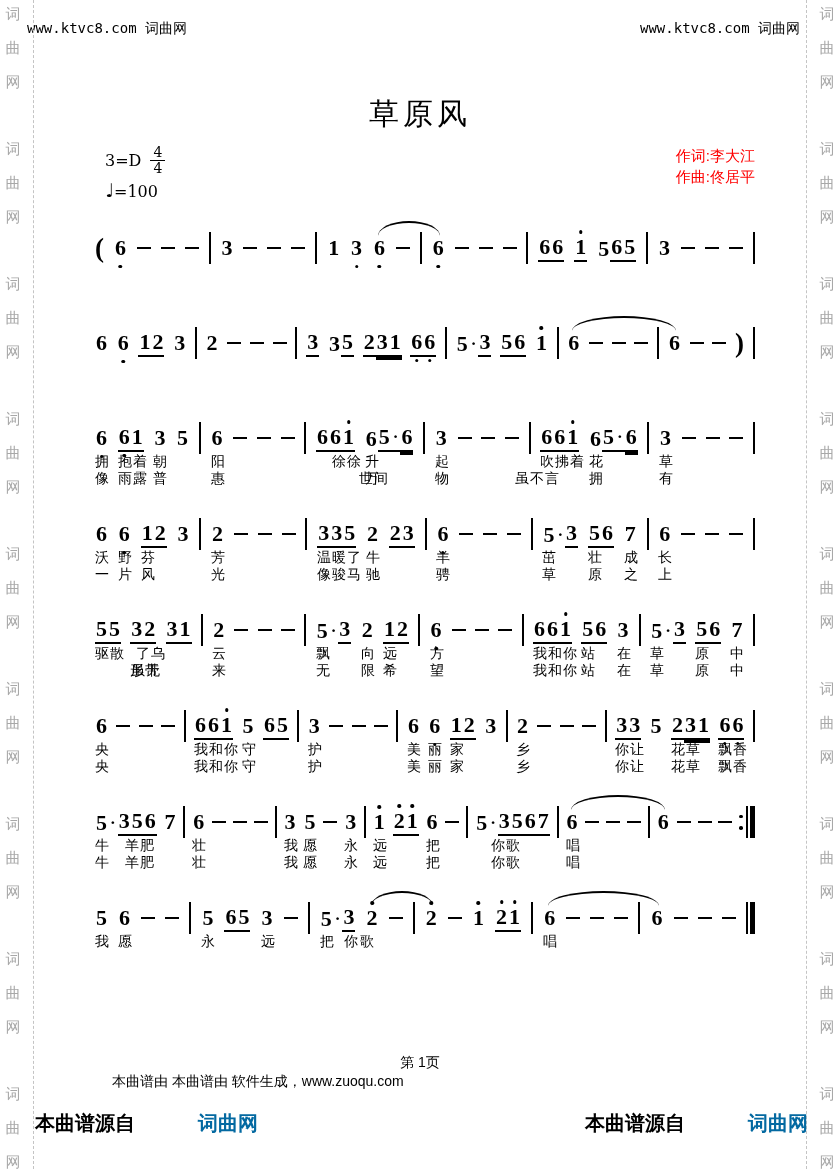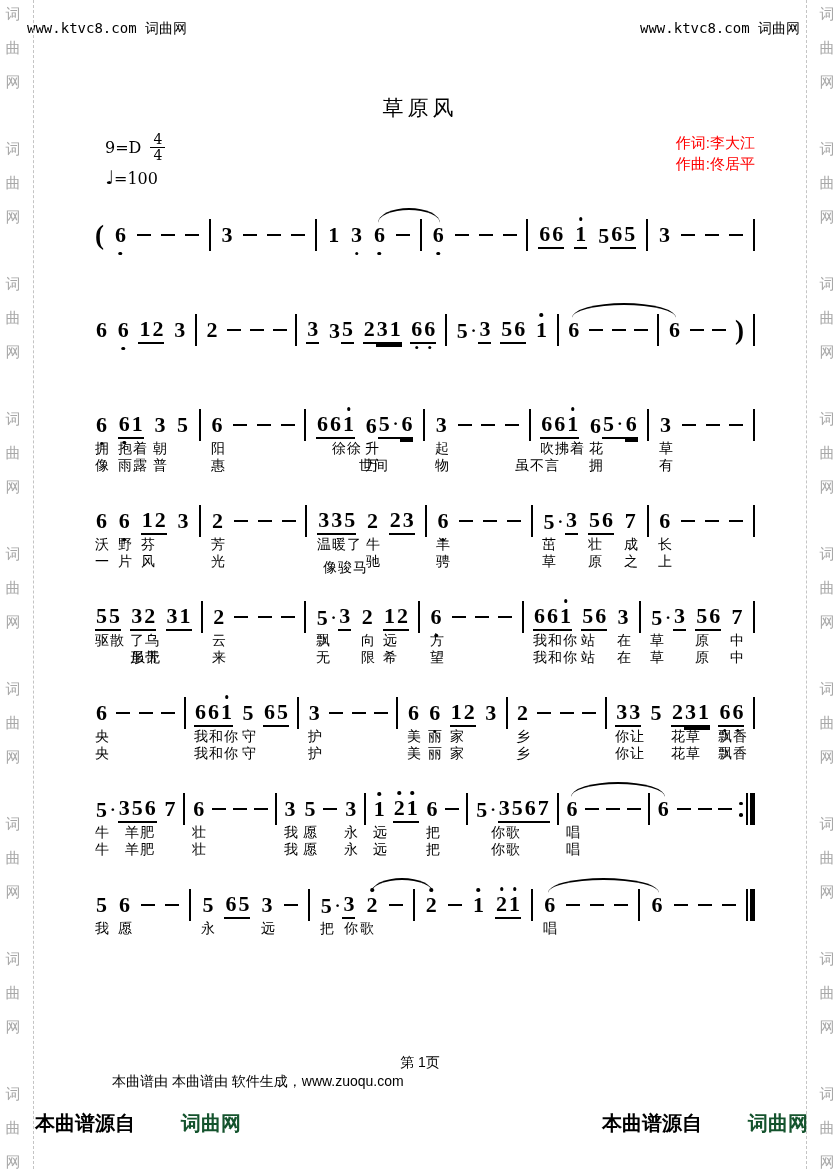--- a/index.html
+++ b/index.html
@@ -18,21 +18,21 @@
   .wm-line{position:absolute;top:0;bottom:0;width:0;border-left:1px dashed #c4c4c4;}
   .wm-line.left{left:33px}
   .wm-line.right{right:33px}
 
   
   .header{display:flex;justify-content:space-between;
     padding:20px 40px 0 27px;font-family:"DejaVu Sans Mono",monospace;font-size:14px;}
 
   
   .title{margin-top:56px;text-align:center;font-family:"Liberation Serif",serif;
-    font-size:21px;letter-spacing:4px;}
+    font-size:30px;letter-spacing:4px;}
   .meta-row{position:relative;margin:10px 85px 0 95px;height:64px;}
   .key-block{position:absolute;left:10px;top:0;font-family:"DejaVu Serif",serif;font-size:16px;}
   .key-line{display:flex;align-items:center;}
   .frac{display:inline-block;text-align:center;margin-left:9px;font-size:14px;line-height:1.1;}
   .frac .top{display:block;border-bottom:1px solid #000;padding:0 3px;}
   .frac .bot{display:block;}
   .tempo{margin-top:2px;font-size:16px;}
   .tempo .note{font-size:19px;}
   .credits{position:absolute;right:0;top:0;color:#ff0000;font-size:15px;line-height:1.4;text-align:left;}
 
@@ -61,21 +61,21 @@
   .bar-repeat .rd{display:inline-flex;flex-direction:column;justify-content:center;margin-right:3px;}
   .bar-repeat .rd i{display:block;width:3.5px;height:3.5px;border-radius:50%;background:#000;margin:4px 0;}
   .slur{position:absolute;height:13px;border-top:2px solid #000;
     border-radius:50% 50% 0 0 / 100% 100% 0 0;}
   .lyric-row{position:relative;height:17px;font-size:14px;}
   .lyric{position:absolute;top:0;white-space:nowrap;letter-spacing:1px;}
   .page-num{position:absolute;left:0;right:0;top:1054px;text-align:center;font-size:14px;}
   .gen-note{position:absolute;left:112px;top:1073px;font-size:14px;}
   .footer-bar{position:absolute;top:1110px;left:35px;right:32px;display:flex;
     justify-content:space-between;font-weight:bold;font-size:20px;}
-  .footer-side .brand{color:#14532d;margin-left:46px;font-family:Liberation Mono, monospace;}
+  .footer-side .brand{color:#0369a1;margin-left:63px;font-family:Liberation Mono, monospace;}
 </style>
 </head>
 <body>
 
 <div class="wm-line left"></div>
 <div class="wm-line right"></div>
 <div class="wm-col left">
     <span class="wm-char">词</span>
     <span class="wm-char">曲</span>
     <span class="wm-char">网</span>
@@ -153,21 +153,21 @@
 <div class="header">
   <span>www.ktvc8.com 词曲网</span>
   <span>www.ktvc8.com 词曲网</span>
 </div>
 
 <div class="title">草原风</div>
 
 <div class="meta-row">
   <div class="key-block">
     <span class="key-line">
-      <span>9=D</span>
+      <span>3=D</span>
       <span class="frac">
         <span class="top">4</span>
         <span class="bot">4</span>
       </span>
     </span>
     <div class="tempo">
       <span class="note">♩</span><span>=100</span>
     </div>
   </div>
   <div class="credits">
@@ -467,21 +467,21 @@
         <span class="lyric" style="left: 447px;">茁</span>
         <span class="lyric" style="left: 493px;">壮</span>
         <span class="lyric" style="left: 529px;">成</span>
         <span class="lyric" style="left: 563px;">长</span>
       </div>
       <div class="lyric-row">
         <span class="lyric" style="left: 0px;">一</span>
         <span class="lyric" style="left: 23px;">片</span>
         <span class="lyric" style="left: 46px;">风</span>
         <span class="lyric" style="left: 116px;">光</span>
-        <span class="lyric" style="left: 228px; margin-top: 6px;">像骏马</span>
+        <span class="lyric" style="left: 222px;">像骏马</span>
         <span class="lyric" style="left: 271px;">驰</span>
         <span class="lyric" style="left: 341px;">骋</span>
         <span class="lyric" style="left: 447px;">草</span>
         <span class="lyric" style="left: 493px;">原</span>
         <span class="lyric" style="left: 529px;">之</span>
         <span class="lyric" style="left: 563px;">上</span>
       </div>
     </div>
     <div class="system s-lyr">
       <div class="music-line">
@@ -547,21 +547,21 @@
           <span class="g u1">5</span>
           <span class="g u1">6</span>
         </span>
         <span class="tok">
           <span class="g">7</span>
         </span>
         <span class="tok bar"></span>
       </div>
       <div class="lyric-row">
         <span class="lyric" style="left: 0px;">驱散</span>
-        <span class="lyric" style="left: 35px;">了乌</span>
+        <span class="lyric" style="left: 41px;">了乌</span>
         <span class="lyric" style="left: 117px;">云</span>
         <span class="lyric" style="left: 221px;">飘</span>
         <span class="lyric" style="left: 266px;">向</span>
         <span class="lyric" style="left: 288px;">远</span>
         <span class="lyric" style="left: 335px;">方</span>
         <span class="lyric" style="left: 438px;">我和你</span>
         <span class="lyric" style="left: 486px;">站</span>
         <span class="lyric" style="left: 522px;">在</span>
         <span class="lyric" style="left: 555px;">草</span>
         <span class="lyric" style="left: 600px;">原</span>

